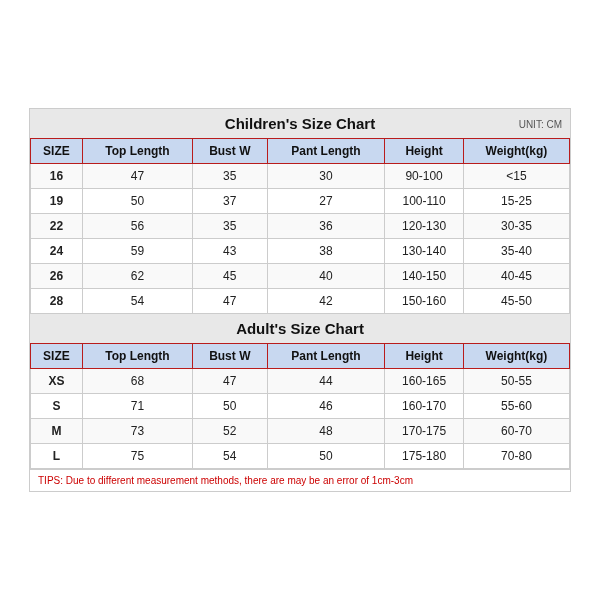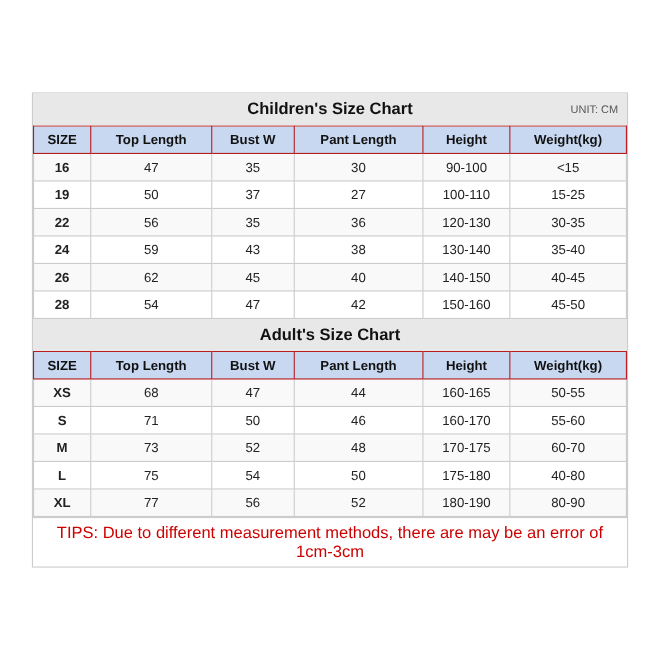--- a/index.html
+++ b/index.html
@@ -63,23 +63,23 @@
       background: #fff;
     }
     tbody tr td:first-child {
       font-weight: bold;
     }
     .adult-section {
       margin-top: 0;
     }
     .tips-row {
       padding: 5px 8px;
-      font-size: 15px;
+      font-size: 10px;
       color: #cc0000;
-      text-align: center;
+      text-align: left;
       border-top: 1px solid #ccc;
     }
   </style>
 </head>
 <body>
 
 <div class="container">
 
   <div class="section-title-row">
     <h2>Children's Size Chart</h2>
@@ -186,29 +186,21 @@
           <td>48</td>
           <td>170-175</td>
           <td>60-70</td>
         </tr>
         <tr>
           <td>L</td>
           <td>75</td>
           <td>54</td>
           <td>50</td>
           <td>175-180</td>
-          <td>40-80</td>
-        </tr>
-        <tr>
-          <td>XL</td>
-          <td>77</td>
-          <td>56</td>
-          <td>52</td>
-          <td>180-190</td>
-          <td>80-90</td>
+          <td>70-80</td>
         </tr>
       </tbody>
   </table>
 
   <div class="tips-row">
     <span>TIPS: Due to different measurement methods, there are may be an error of 1cm-3cm</span>
   </div>
 </div>
 
 </body></html>

